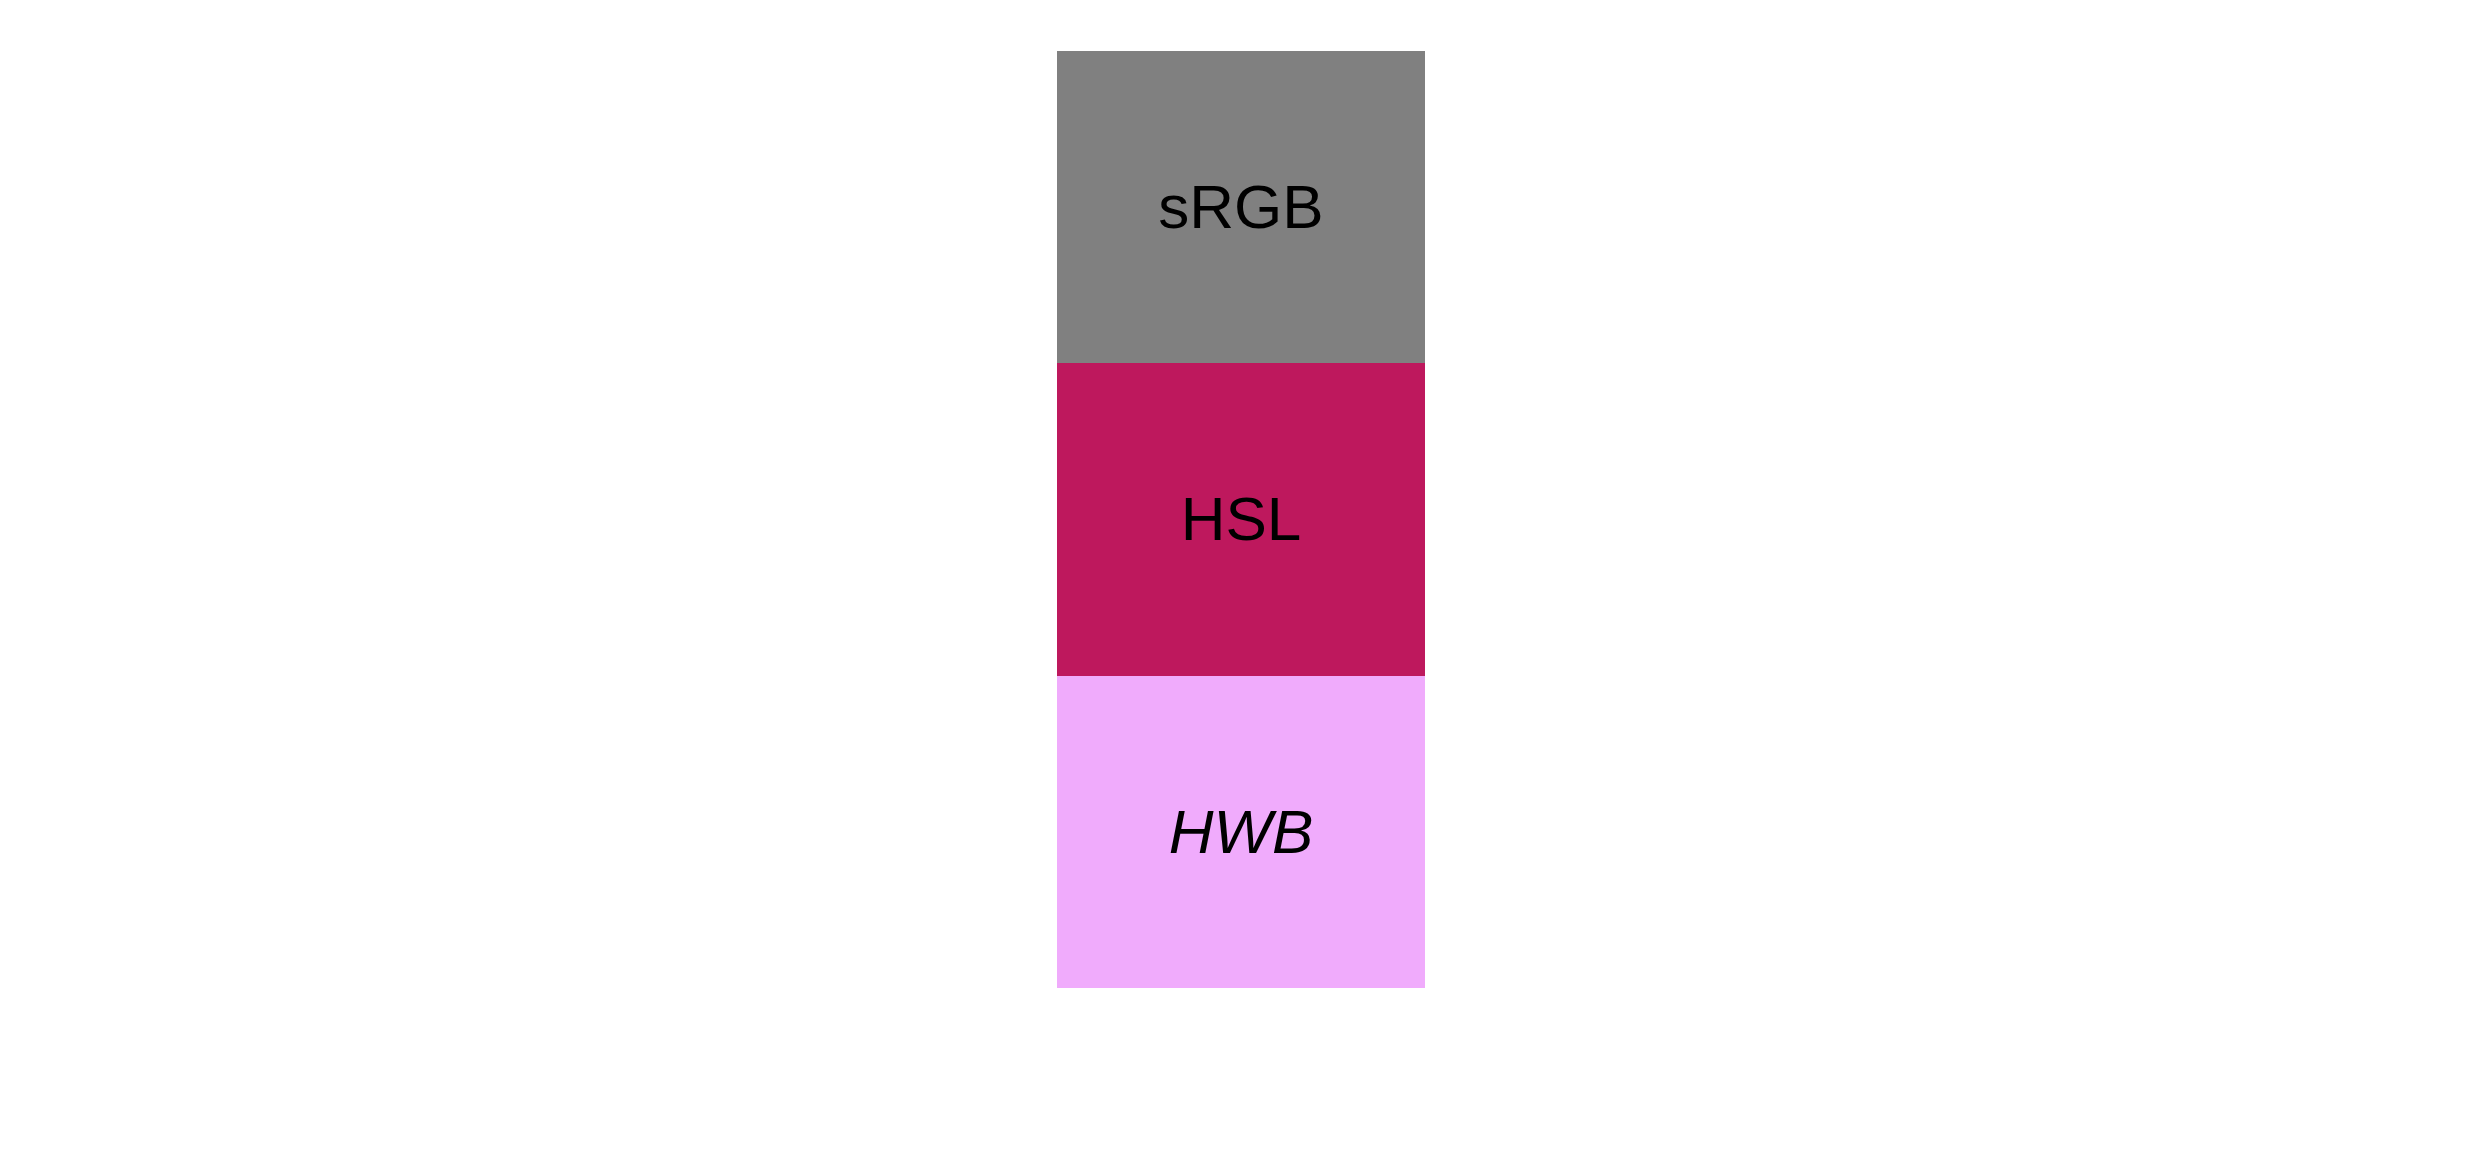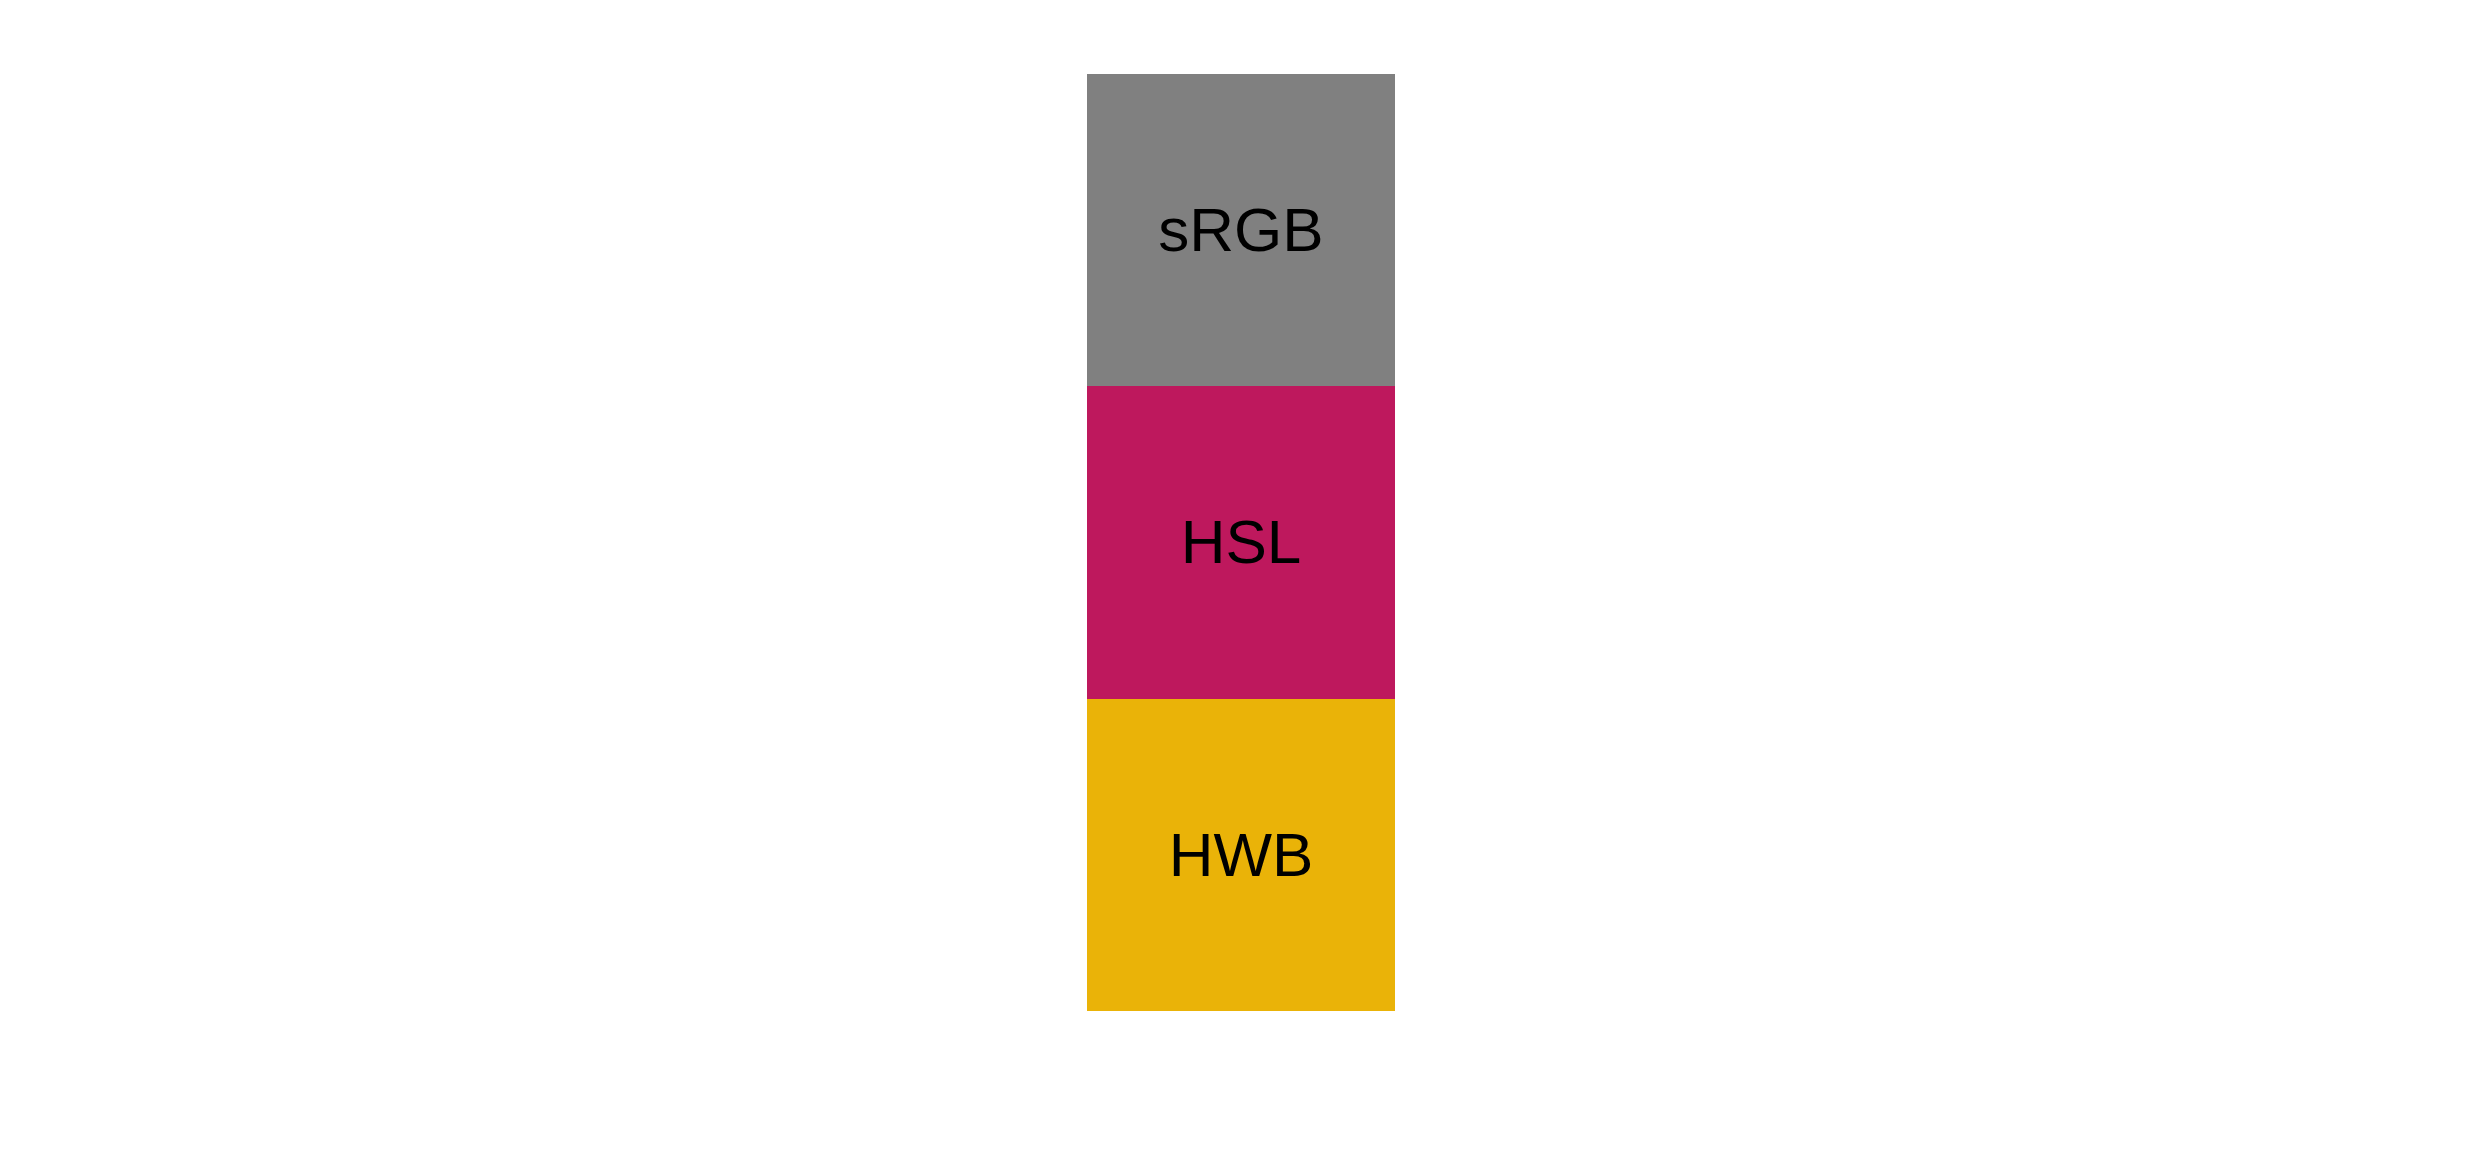--- a/index.html
+++ b/index.html
@@ -14,22 +14,22 @@
     overflow: hidden;
   }
   .canvas {
     width: 2482px;
     height: 1150px;
     display: flex;
     justify-content: center;
     align-items: flex-start;
   }
   .swatch-stack {
-    margin-top: 74px;
-    width: 308px;
+    margin-top: 51px;
+    width: 368px;
     height: 937px;
     display: flex;
     flex-direction: column;
     justify-content: center;
   }
   .swatch {
     flex: 1 1 0;
     display: flex;
     align-items: center;
     justify-content: center;
@@ -50,18 +50,18 @@
 
     <div class="swatch" style="background: rgb(128, 128, 128);">
       <span class="swatch-label">sRGB</span>
     </div>
 
 
     <div class="swatch" style="background: #be185d;">
       <span class="swatch-label">HSL</span>
     </div>
 
-    <div class="swatch" style="background: #eab308;">
+    <div class="swatch" style="background: #f0abfc; font-style: italic;">
       <span class="swatch-label">HWB</span>
     </div>
 
   </div>
 </div>
 
 </body></html>

